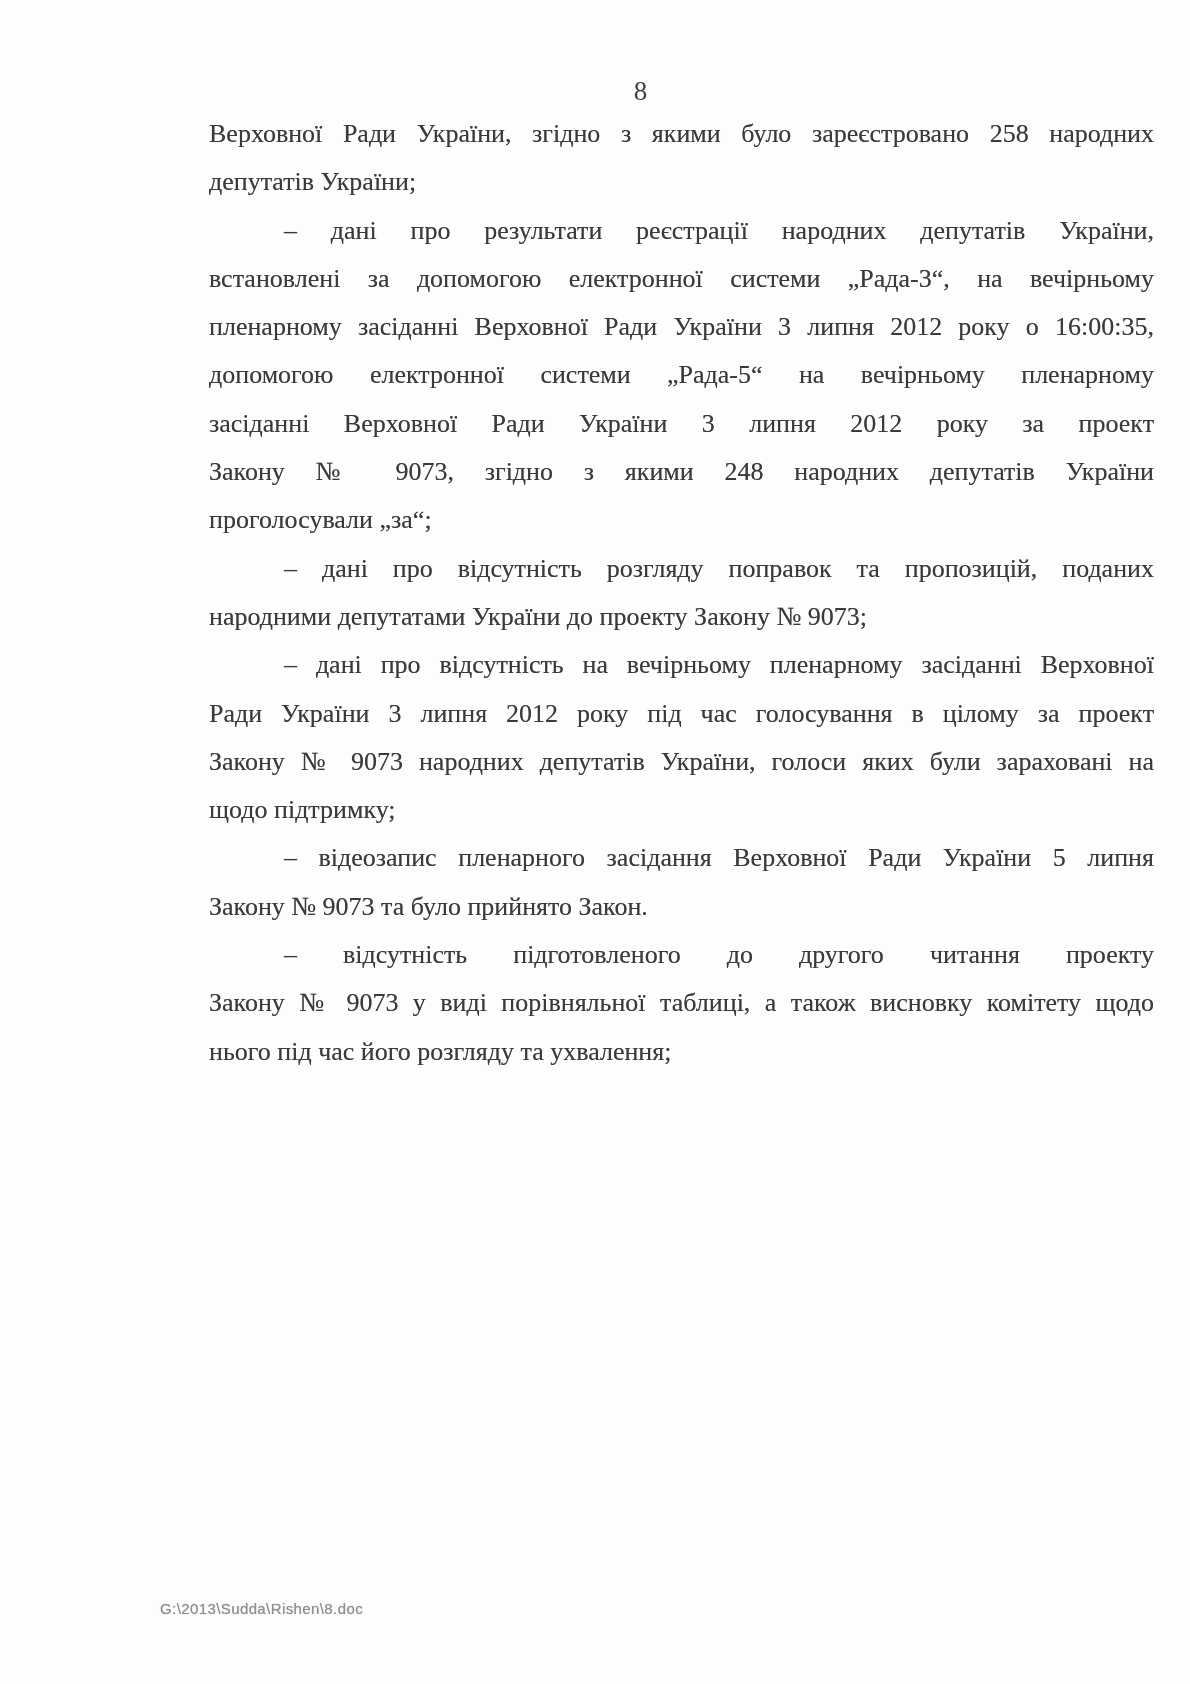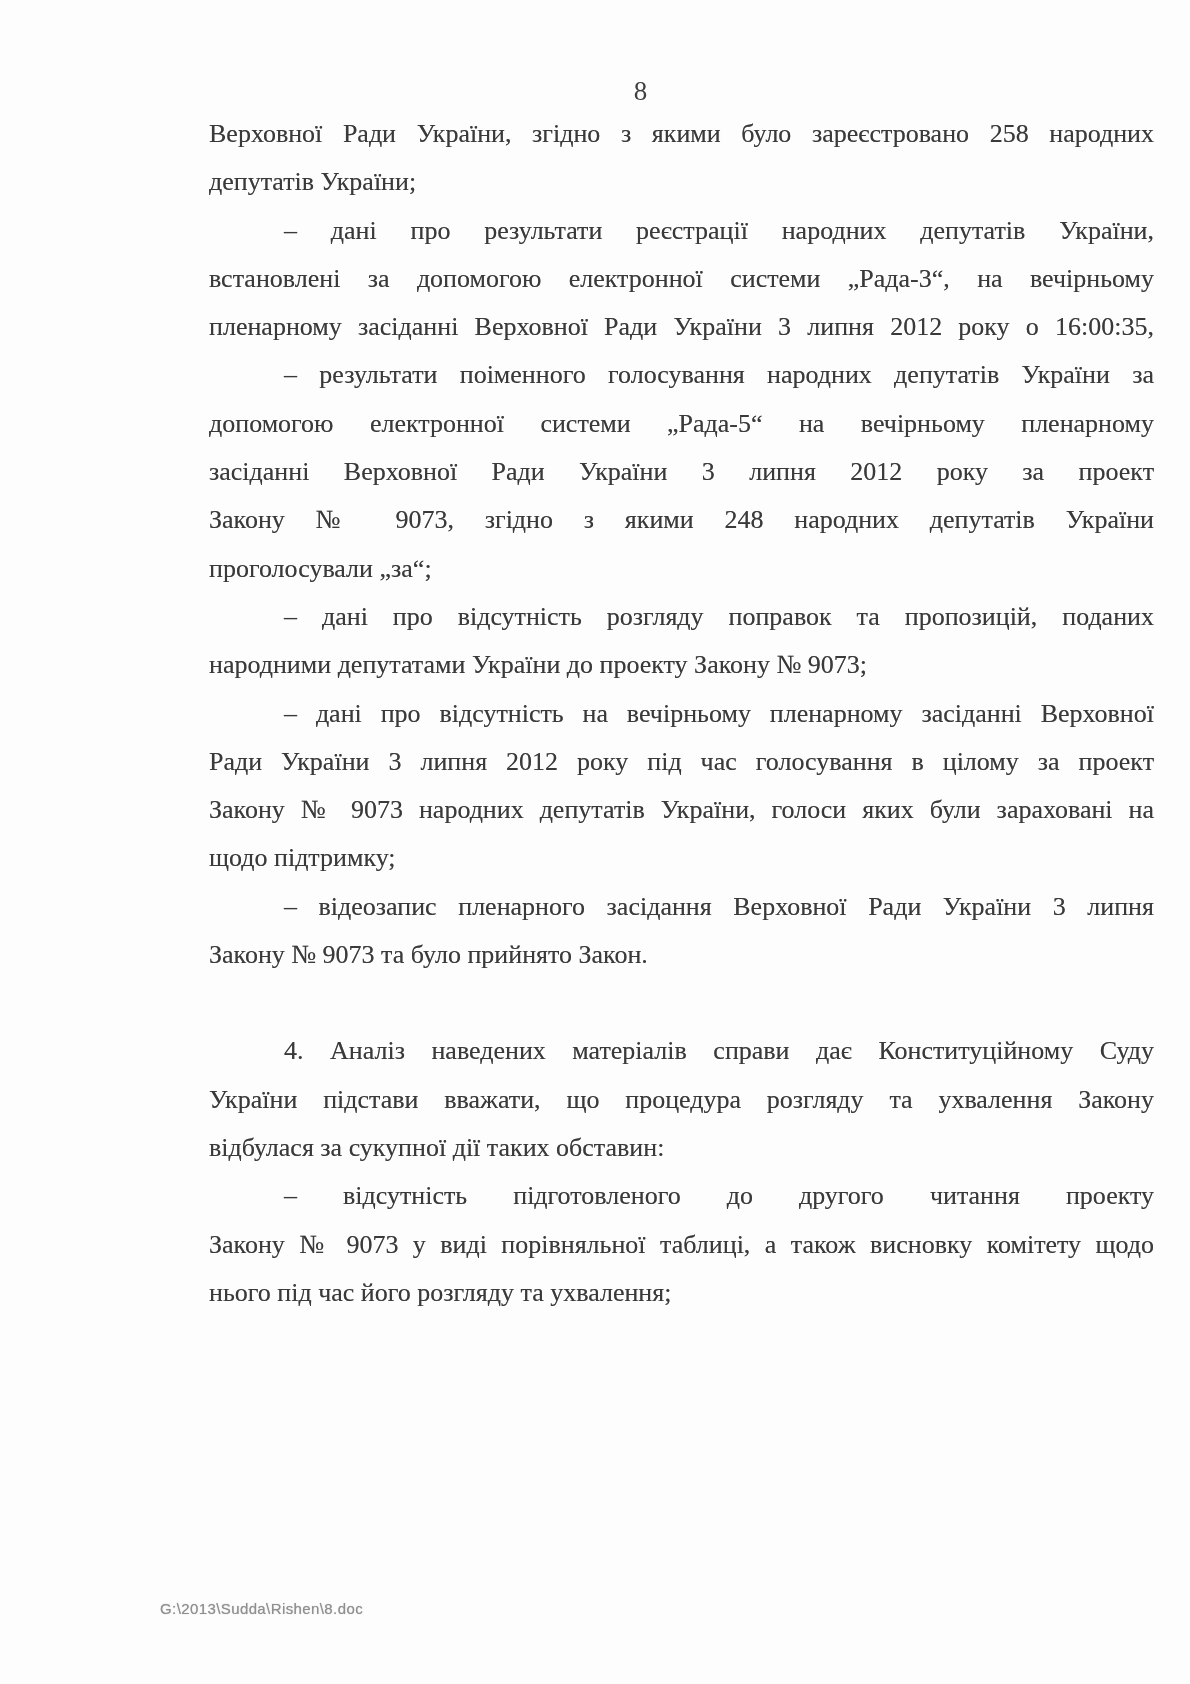--- a/index.html
+++ b/index.html
@@ -67,21 +67,20 @@
       <div class="line">депутатів України;</div>
     </div>
 
     <div class="para">
       <div class="line fill ind">– дані про результати реєстрації народних депутатів України,</div>
       <div class="line fill">встановлені за допомогою електронної системи „Рада-3“, на вечірньому</div>
       <div class="line fill">пленарному засіданні Верховної Ради України 3 липня 2012 року о 16:00:35,</div>
     </div>
 
     <div class="para">
-      <div class="line fill ind">– результати поіменного голосування народних депутатів України за</div>
       <div class="line fill">допомогою електронної системи „Рада-5“ на вечірньому пленарному</div>
       <div class="line fill">засіданні Верховної Ради України 3 липня 2012 року за проект</div>
       <div class="line fill">Закону № 9073, згідно з якими 248 народних депутатів України</div>
       <div class="line">проголосували „за“;</div>
     </div>
 
     <div class="para">
       <div class="line fill ind">– дані про відсутність розгляду поправок та пропозицій, поданих</div>
       <div class="line">народними депутатами України до проекту Закону № 9073;</div>
     </div>
@@ -90,29 +89,24 @@
       <div class="line fill ind">– дані про відсутність на вечірньому пленарному засіданні Верховної</div>
       <div class="line fill">Ради України 3 липня 2012 року під час голосування в цілому за проект</div>
       <div class="line fill">Закону № 9073 народних депутатів України, голоси яких були зараховані на</div>
       <div class="line">щодо підтримку;</div>
     </div>
 
     <div class="para">
     </div>
 
     <div class="para">
-      <div class="line fill ind">– відеозапис пленарного засідання Верховної Ради України 3 липня</div>
+      <div class="line fill ind">– відеозапис пленарного засідання Верховної Ради України 5 липня</div>
       <div class="line">Закону № 9073 та було прийнято Закон.</div>
     </div>
 
-    <div class="para gap">
-      <div class="line fill ind">4. Аналіз наведених матеріалів справи дає Конституційному Суду</div>
-      <div class="line fill">України підстави вважати, що процедура розгляду та ухвалення Закону</div>
-      <div class="line">відбулася за сукупної дії таких обставин:</div>
-    </div>
 
     <div class="para">
       <div class="line fill ind">– відсутність підготовленого до другого читання проекту</div>
       <div class="line fill">Закону № 9073 у виді порівняльної таблиці, а також висновку комітету щодо</div>
       <div class="line">нього під час його розгляду та ухвалення;</div>
     </div>
 
   </div>
 
   <div class="footer-path">G:\2013\Sudda\Rishen\8.doc</div>

